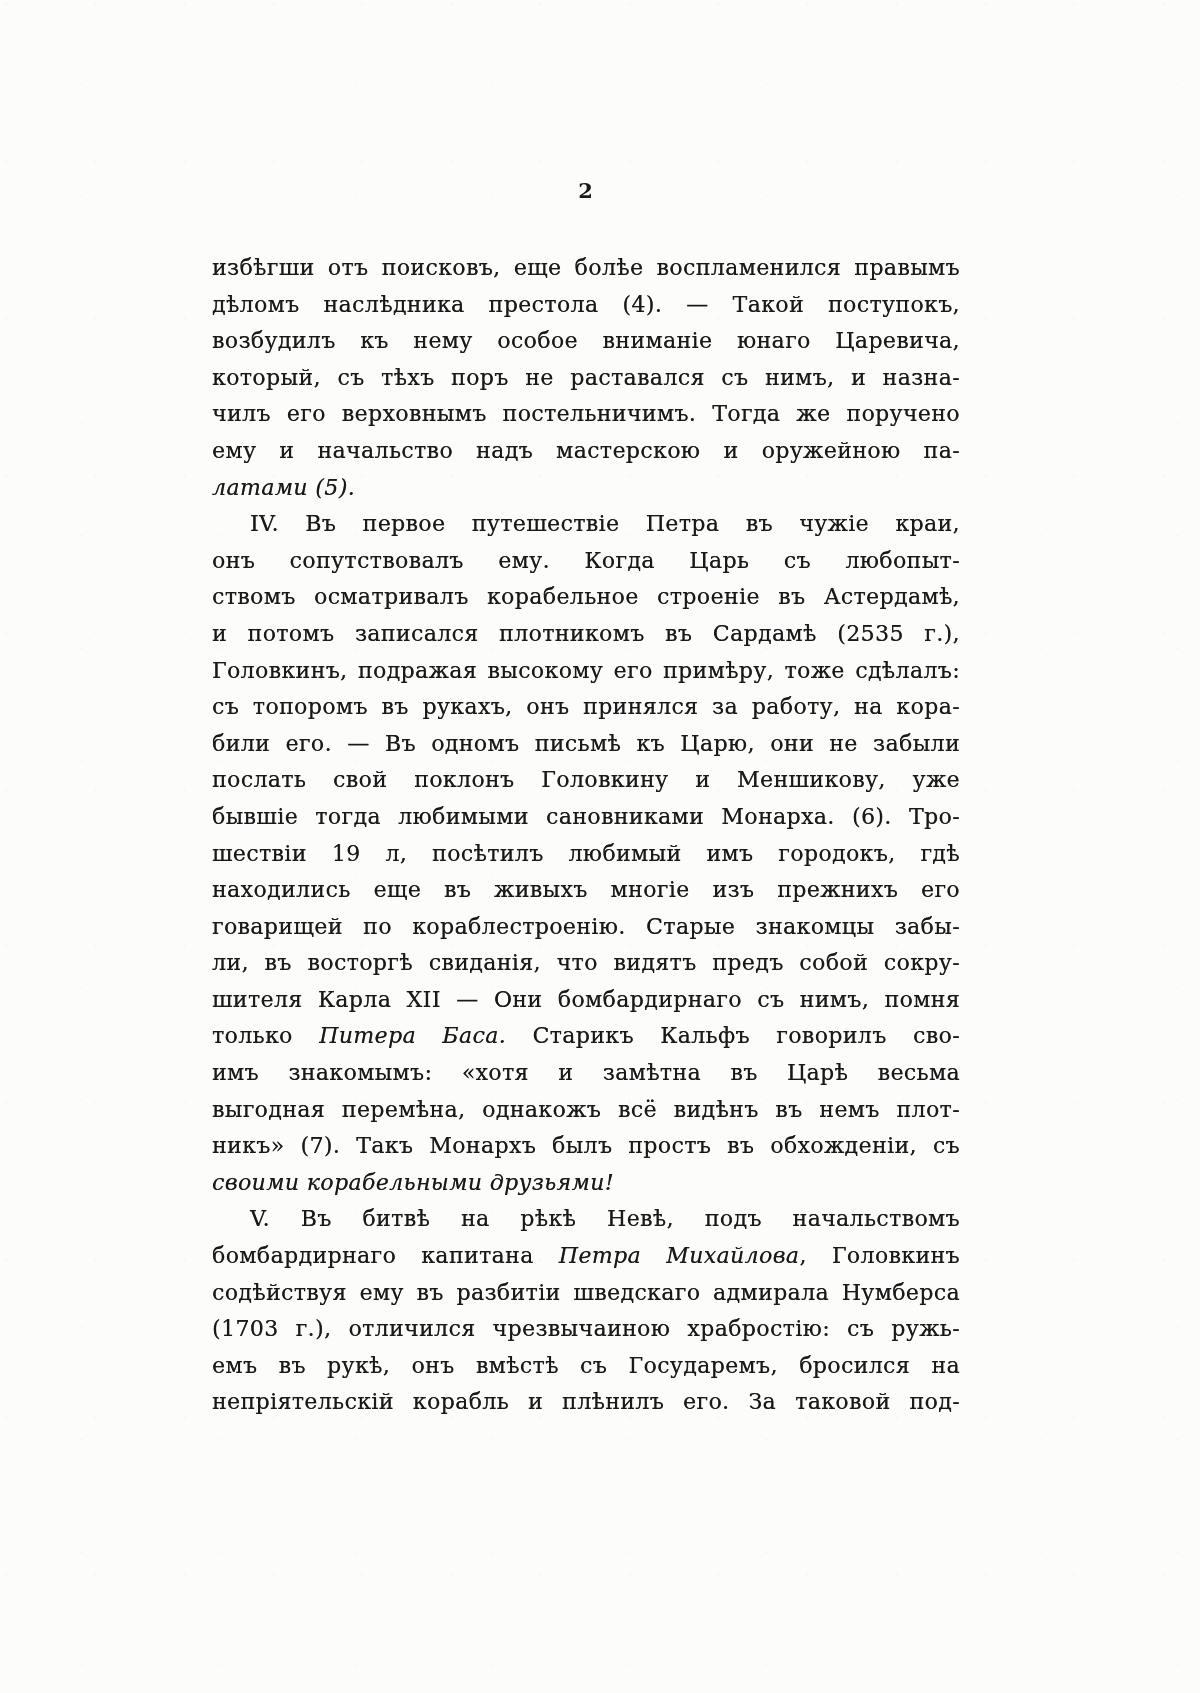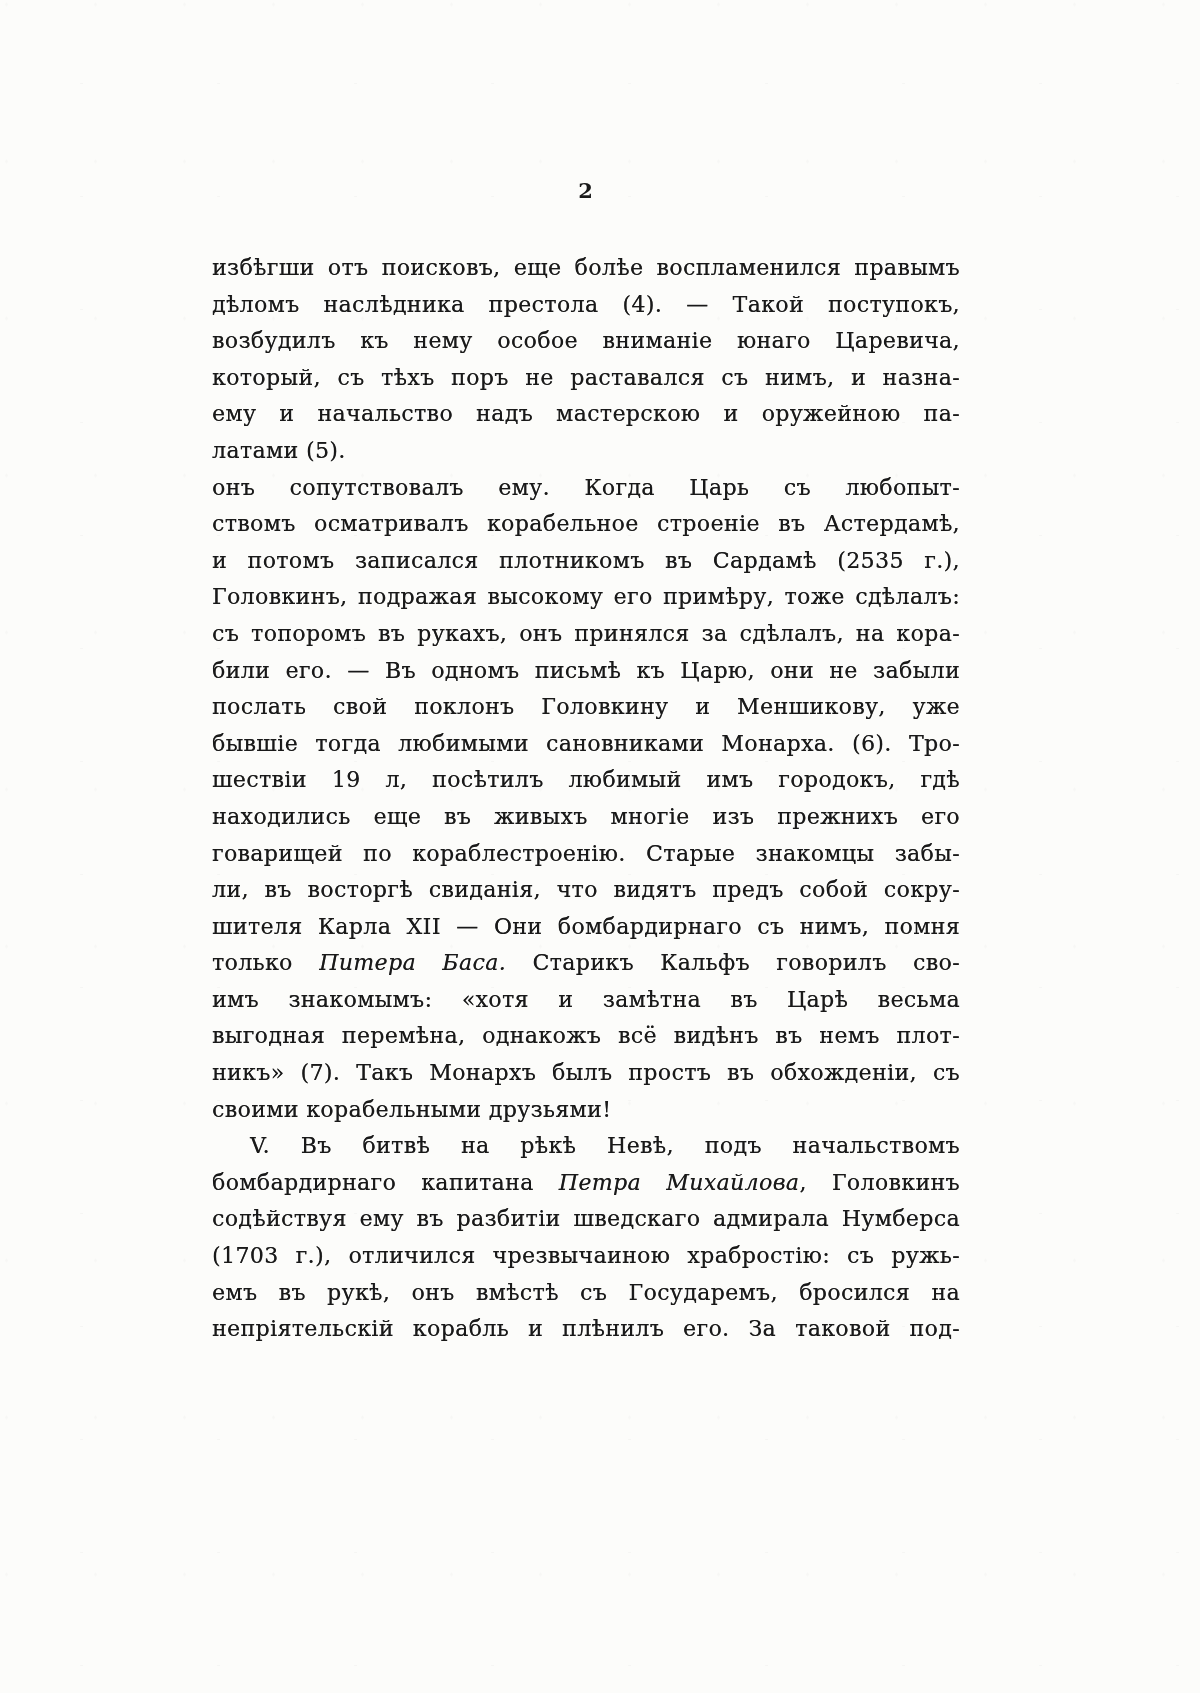--- a/index.html
+++ b/index.html
@@ -43,44 +43,47 @@
   .line {
     height: 36.6px;
     line-height: 36.6px;
     text-align: justify;
     text-align-last: justify;
     white-space: nowrap;
     overflow: visible;
   }
   .line.last {
     text-align-last: left;
+    font-style: italic;
   }
   .line.indent {
     text-indent: 38px;
   }
   .line i {
   }
 </style>
 </head>
 <body>
 
 <div class="page">
   <div class="page-number">2</div>
   <div class="page-body">
       <div class="line"><span>избѣгши отъ поисковъ, еще болѣе воспламенился правымъ</span></div>
       <div class="line"><span>дѣломъ наслѣдника престола (4). — Такой поступокъ,</span></div>
       <div class="line"><span>возбудилъ къ нему особое вниманіе юнаго Царевича,</span></div>
       <div class="line"><span>который, съ тѣхъ поръ не раставался съ нимъ, и назна-</span></div>
+      <div class="line"><span>чилъ его верховнымъ постельничимъ. Тогда же поручено</span></div>
       <div class="line"><span>ему и начальство надъ мастерскою и оружейною па-</span></div>
       <div class="line last"><span>латами (5).</span></div>
+      <div class="line indent"><span>IV. Въ первое путешествіе Петра въ чужіе краи,</span></div>
       <div class="line"><span>онъ сопутствовалъ ему. Когда Царь съ любопыт-</span></div>
       <div class="line"><span>ствомъ осматривалъ корабельное строеніе въ Астердамѣ,</span></div>
       <div class="line"><span>и потомъ записался плотникомъ въ Сардамѣ (2535 г.),</span></div>
       <div class="line"><span>Головкинъ, подражая высокому его примѣру, тоже сдѣлалъ:</span></div>
-      <div class="line"><span>съ топоромъ въ рукахъ, онъ принялся за сдѣлалъ, на кора-</span></div>
+      <div class="line"><span>съ топоромъ въ рукахъ, онъ принялся за работу, на кора-</span></div>
       <div class="line"><span>били его. — Въ одномъ письмѣ къ Царю, они не забыли</span></div>
       <div class="line"><span>послать свой поклонъ Головкину и Меншикову, уже</span></div>
       <div class="line"><span>бывшіе тогда любимыми сановниками Монарха. (6). Тро-</span></div>
       <div class="line"><span>шествіи 19 л, посѣтилъ любимый имъ городокъ, гдѣ</span></div>
       <div class="line"><span>находились еще въ живыхъ многіе изъ прежнихъ его</span></div>
       <div class="line"><span>говарищей по кораблестроенію. Старые знакомцы забы-</span></div>
       <div class="line"><span>ли, въ восторгѣ свиданія, что видятъ предъ собой сокру-</span></div>
       <div class="line"><span>шителя Карла XII — Они бомбардирнаго съ нимъ, помня</span></div>
       <div class="line"><span>только </span><i>Питера Баса.</i><span> Старикъ Кальфъ говорилъ сво-</span></div>
       <div class="line"><span>имъ знакомымъ: «хотя и замѣтна въ Царѣ весьма</span></div>

